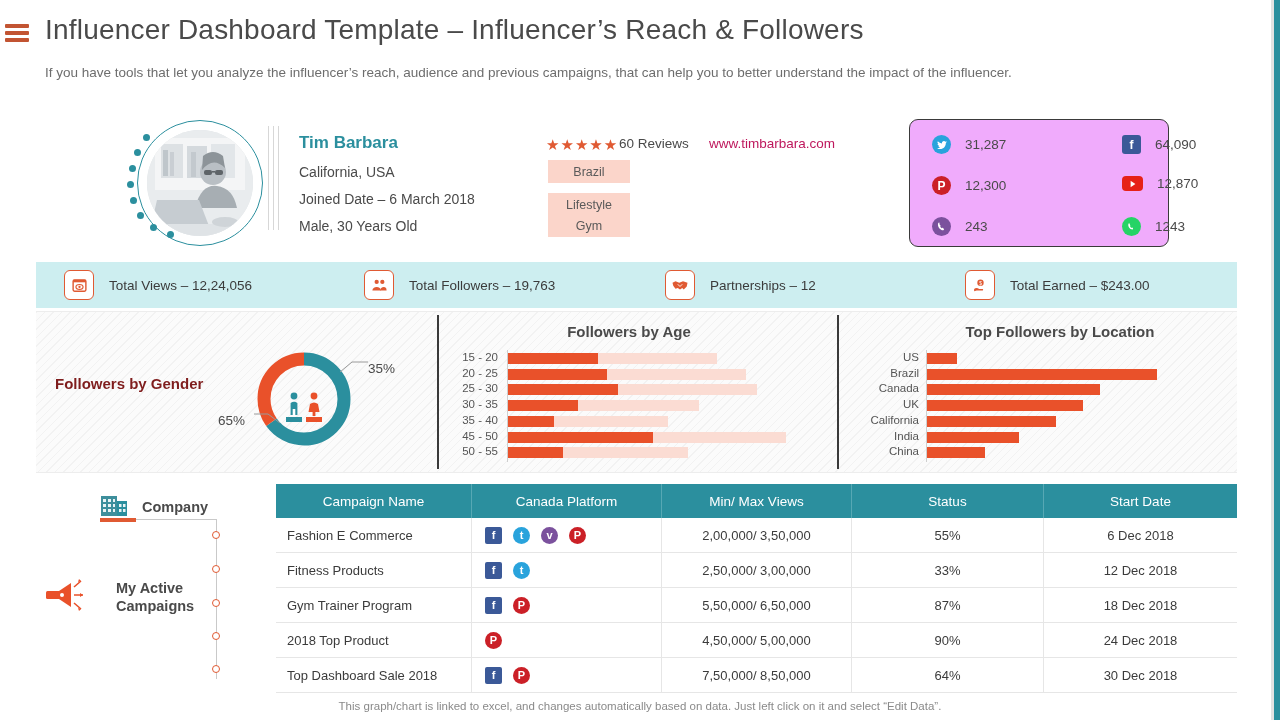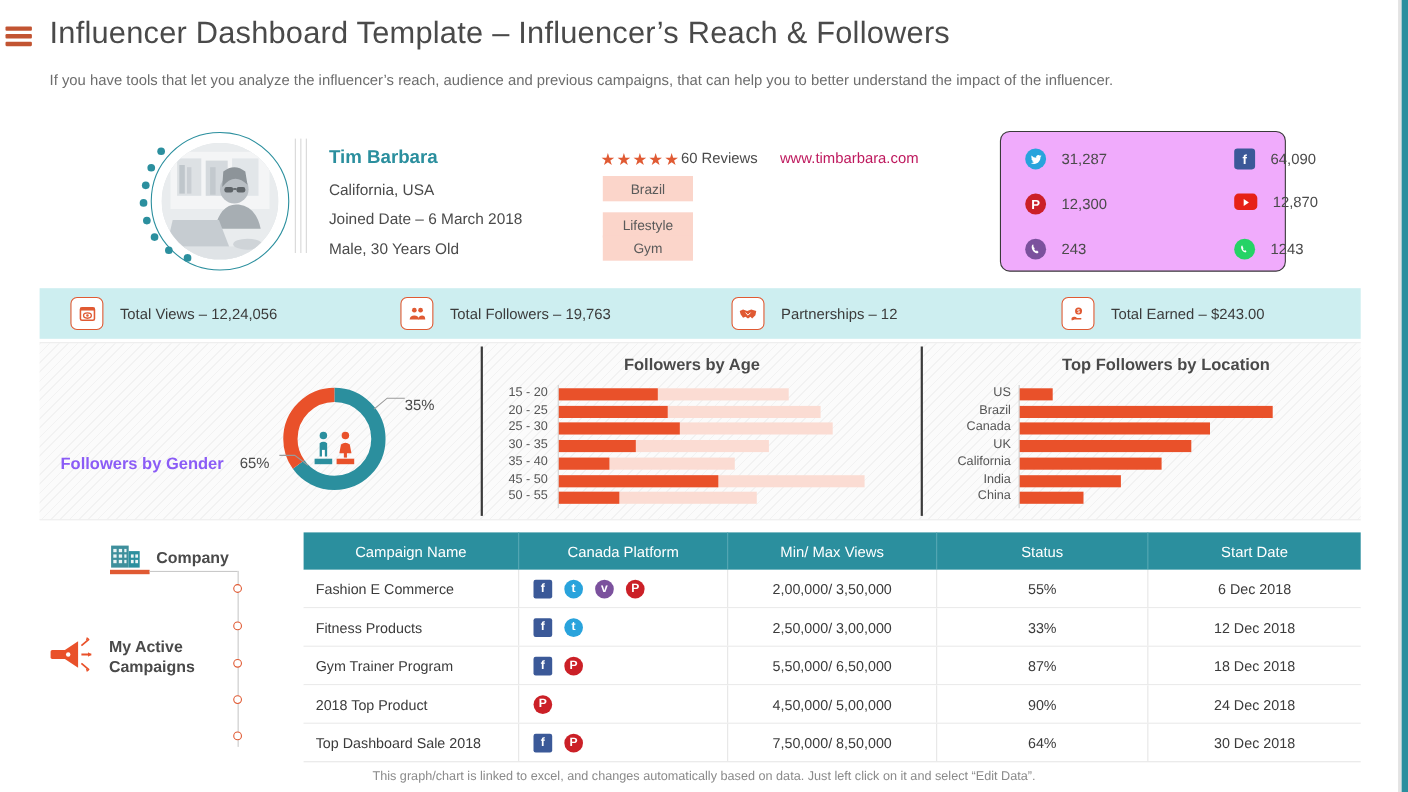--- a/index.html
+++ b/index.html
@@ -67,41 +67,41 @@
 
   
   .band{position:absolute;left:36px;top:311px;width:1201px;height:162px;
     background-color:#fbfbfb;
     background-image:repeating-linear-gradient(135deg,#f2f2f2 0 1px,transparent 1px 6px);
     border-top:1px solid #ededed;border-bottom:1px solid #ededed;box-sizing:border-box;}
   .vdiv{position:absolute;top:4px;width:1.5px;height:154px;background:#3a3a3a;}
 
   .chart-title{position:absolute;font-size:15px;font-weight:bold;color:#4a4a4a;text-align:center;}
   .gender-label{position:absolute;left:55px;top:375px;font-size:15px;font-weight:bold;
-    color:#8b5cf6;line-height:17px;margin-top:38px;}
+    color:#7f1d1d;line-height:17px;}
   .donut{position:absolute;left:254px;top:349px;width:100px;height:100px;}
   .pct{position:absolute;font-size:13.5px;color:#4a4a4a;}
   .agelab{position:absolute;font-size:11.5px;color:#555;text-align:right;width:48px;}
   .track{position:absolute;height:11px;background:#fbdcd3;}
   .fill{position:absolute;height:11px;background:#e9512a;}
   .axis{position:absolute;width:1px;background:#cfcfcf;}
 
   
   .locbar{position:absolute;height:11px;background:#e9512a;}
   .loclab{position:absolute;font-size:11.5px;color:#555;text-align:right;width:62px;}
 
   
   .company{position:absolute;left:100px;top:492px;display:flex;align-items:center;gap:12px;}
   .company-name{font-size:14.5px;font-weight:bold;color:#4a4a4a;}
   .company-underline{position:absolute;left:100px;top:518px;width:36px;height:4px;background:#e05a33;}
   .rail-h{position:absolute;left:136px;top:519px;width:80px;height:1px;background:#c9c9c9;}
   .rail-v{position:absolute;left:216px;top:519px;width:1px;height:160px;background:#c9c9c9;}
   .rail-dot{position:absolute;left:212px;width:8px;height:8px;border:1.3px solid #e05a33;
     border-radius:50%;background:#fff;box-sizing:border-box;}
-  .campaigns{position:absolute;left:45px;top:578px;display:flex;align-items:center;gap:10px;}
+  .campaigns{position:absolute;left:45px;top:578px;display:flex;align-items:center;gap:27px;}
   .campaigns-name{font-size:14.5px;font-weight:bold;color:#4a4a4a;line-height:18px;}
 
   
   .table{position:absolute;left:276px;top:484px;width:961px;}
   .thead{display:flex;height:34px;background:#2b8f9e;}
   .th{display:flex;align-items:center;justify-content:center;font-size:13.5px;color:#fff;
     box-sizing:border-box;border-right:1px solid #57a8b4;}
   .th:last-child{border-right:none;}
   .tr{display:flex;height:34px;border-bottom:1px solid #e6e6e6;background:#fff;}
   .td{display:flex;align-items:center;box-sizing:border-box;font-size:13px;color:#3b3b3b;

